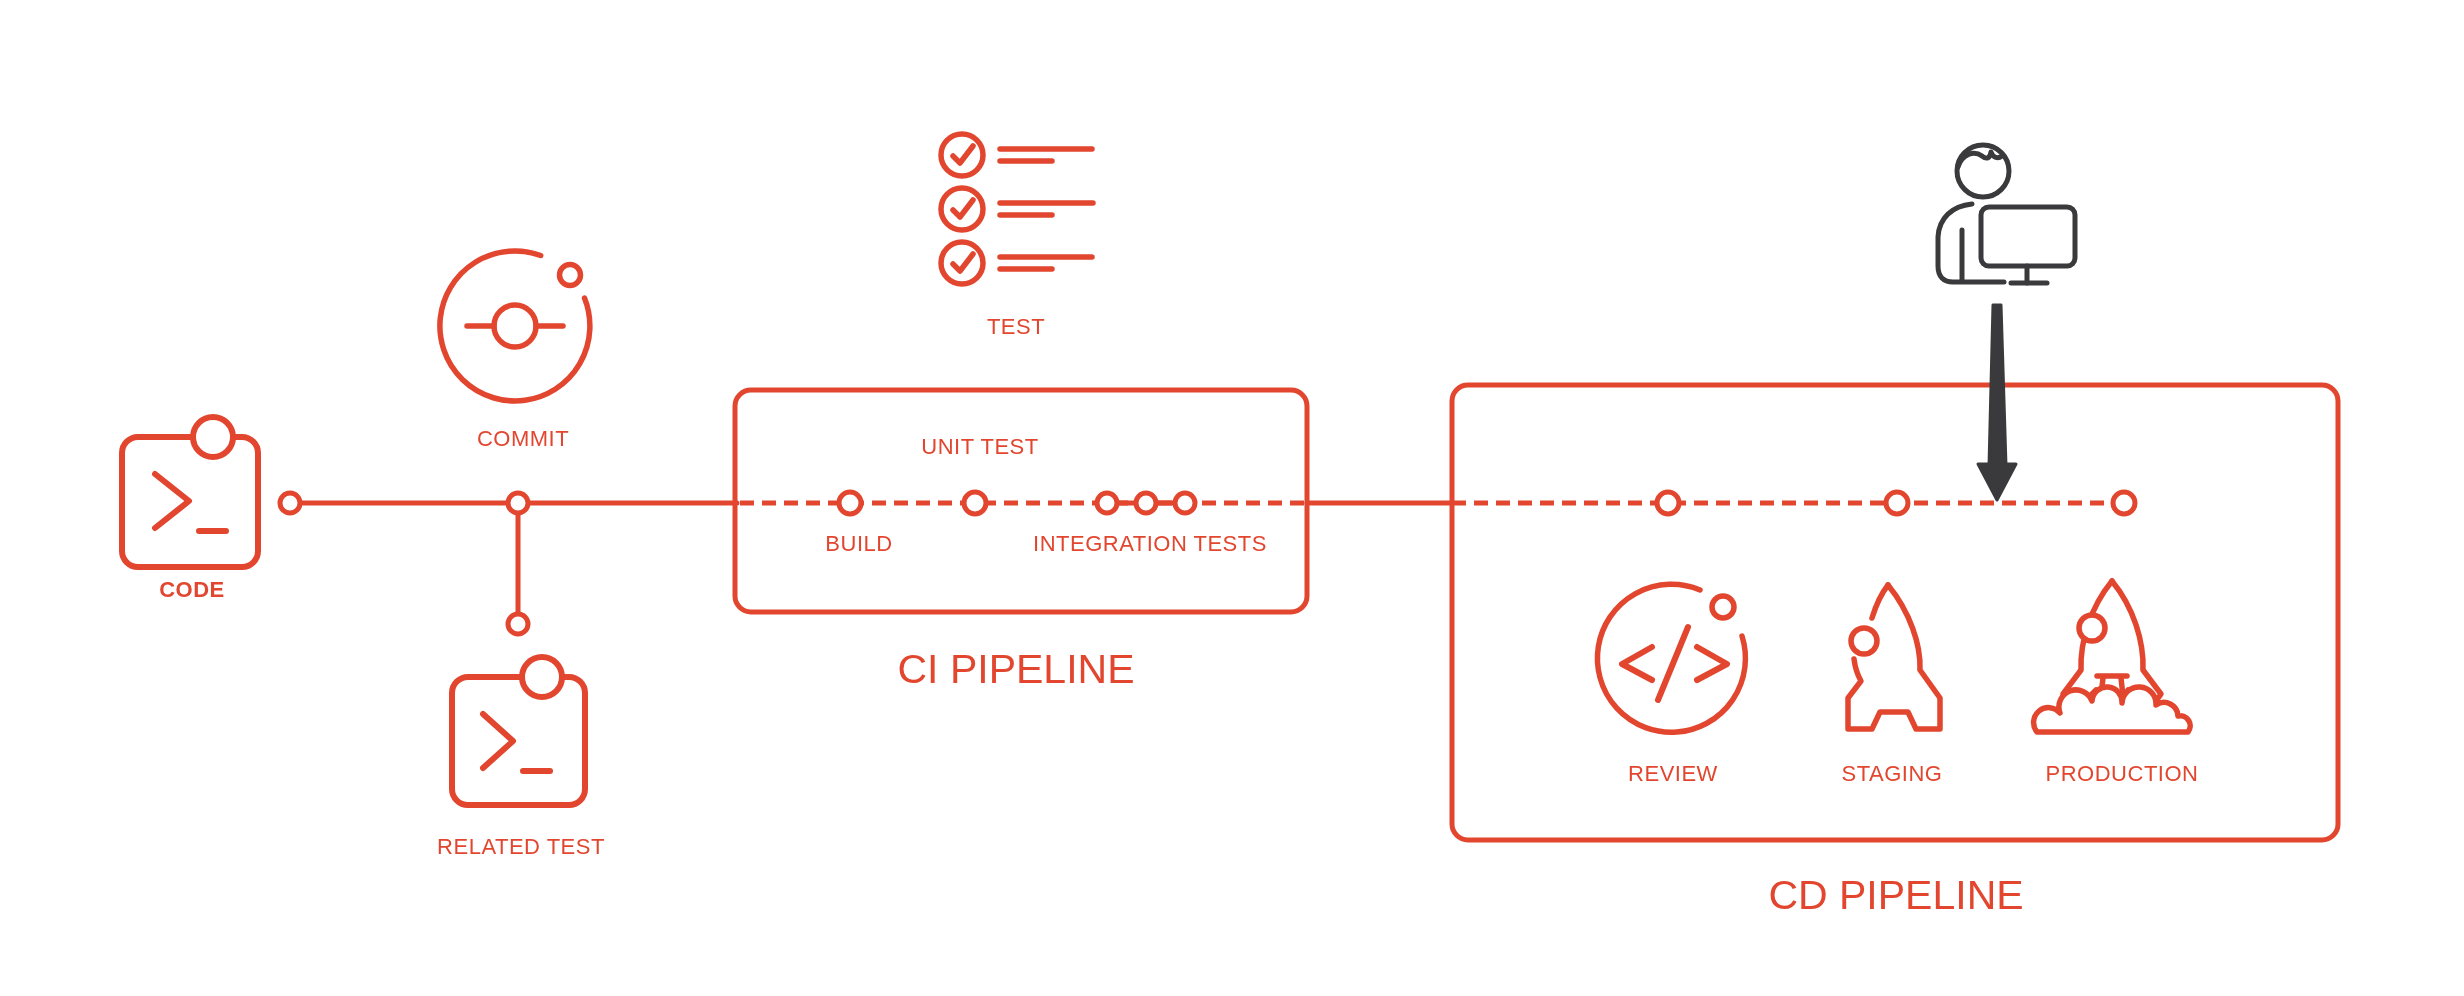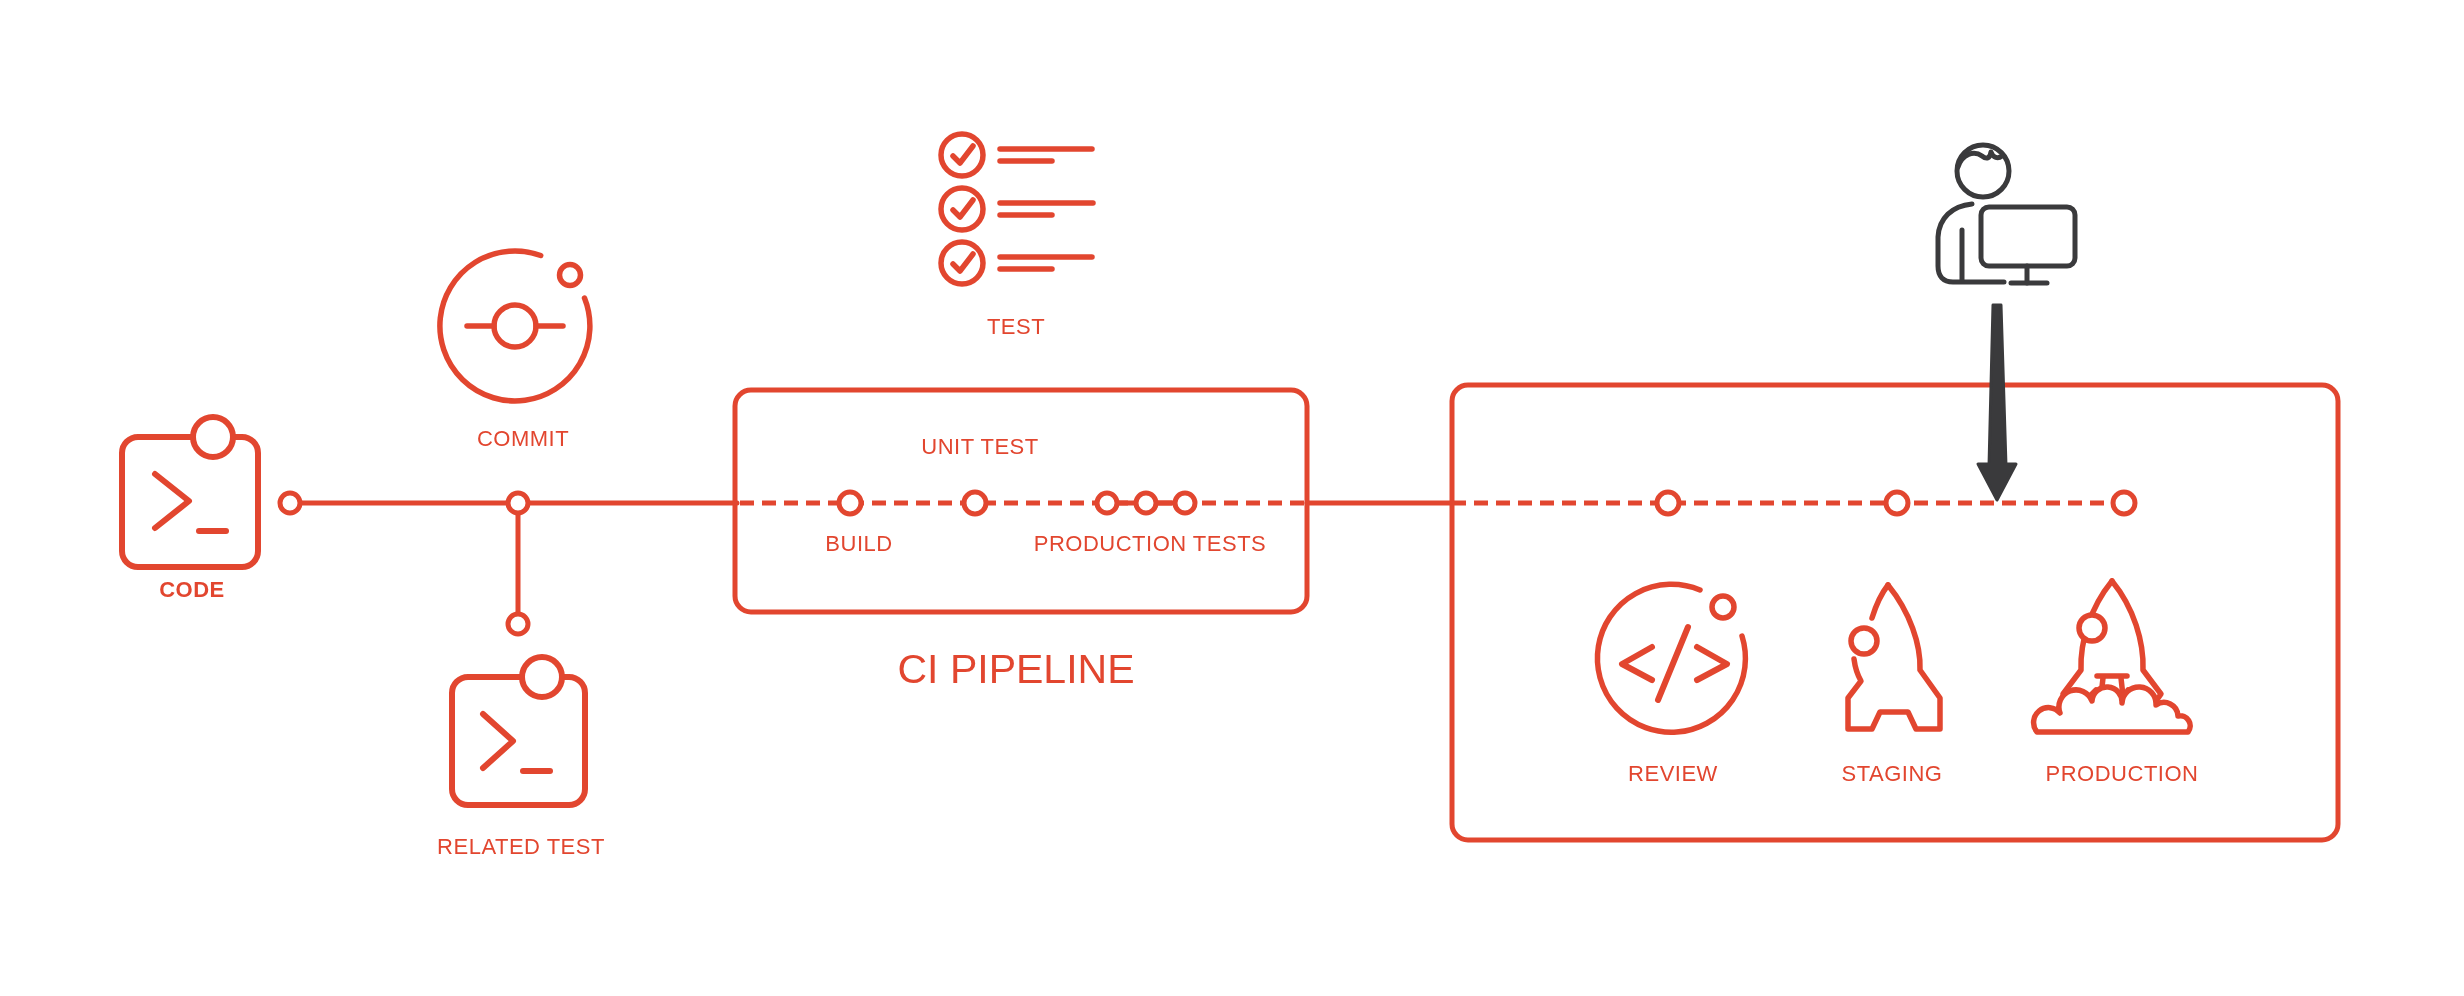--- a/index.html
+++ b/index.html
@@ -175,18 +175,19 @@
       <path class="dkfill" d="M 1978 464 L 2016 464 L 1997 500 Z"></path>
     </g>
   </svg>
 
   <div class="lbl" id="lbl-code">CODE</div>
   <div class="lbl" id="lbl-commit">COMMIT</div>
   <div class="lbl" id="lbl-related-code">RELATED TEST</div>
   <div class="lbl" id="lbl-test">TEST</div>
   <div class="lbl" id="lbl-unit-test">UNIT TEST</div>
   <div class="lbl" id="lbl-build">BUILD</div>
-  <div class="lbl" id="lbl-integration-tests">PRODUCTION TESTS</div>
+  <div class="lbl" id="lbl-integration-tests">INTEGRATION TESTS</div>
   <div class="lbl" id="lbl-review">REVIEW</div>
   <div class="lbl" id="lbl-staging">STAGING</div>
   <div class="lbl" id="lbl-production">PRODUCTION</div>
   <div class="lbl-big" id="lbl-ci-pipeline">CI PIPELINE</div>
+  <div class="lbl-big" id="lbl-cd-pipeline">CD PIPELINE</div>
 </div>
 
 </body></html>

